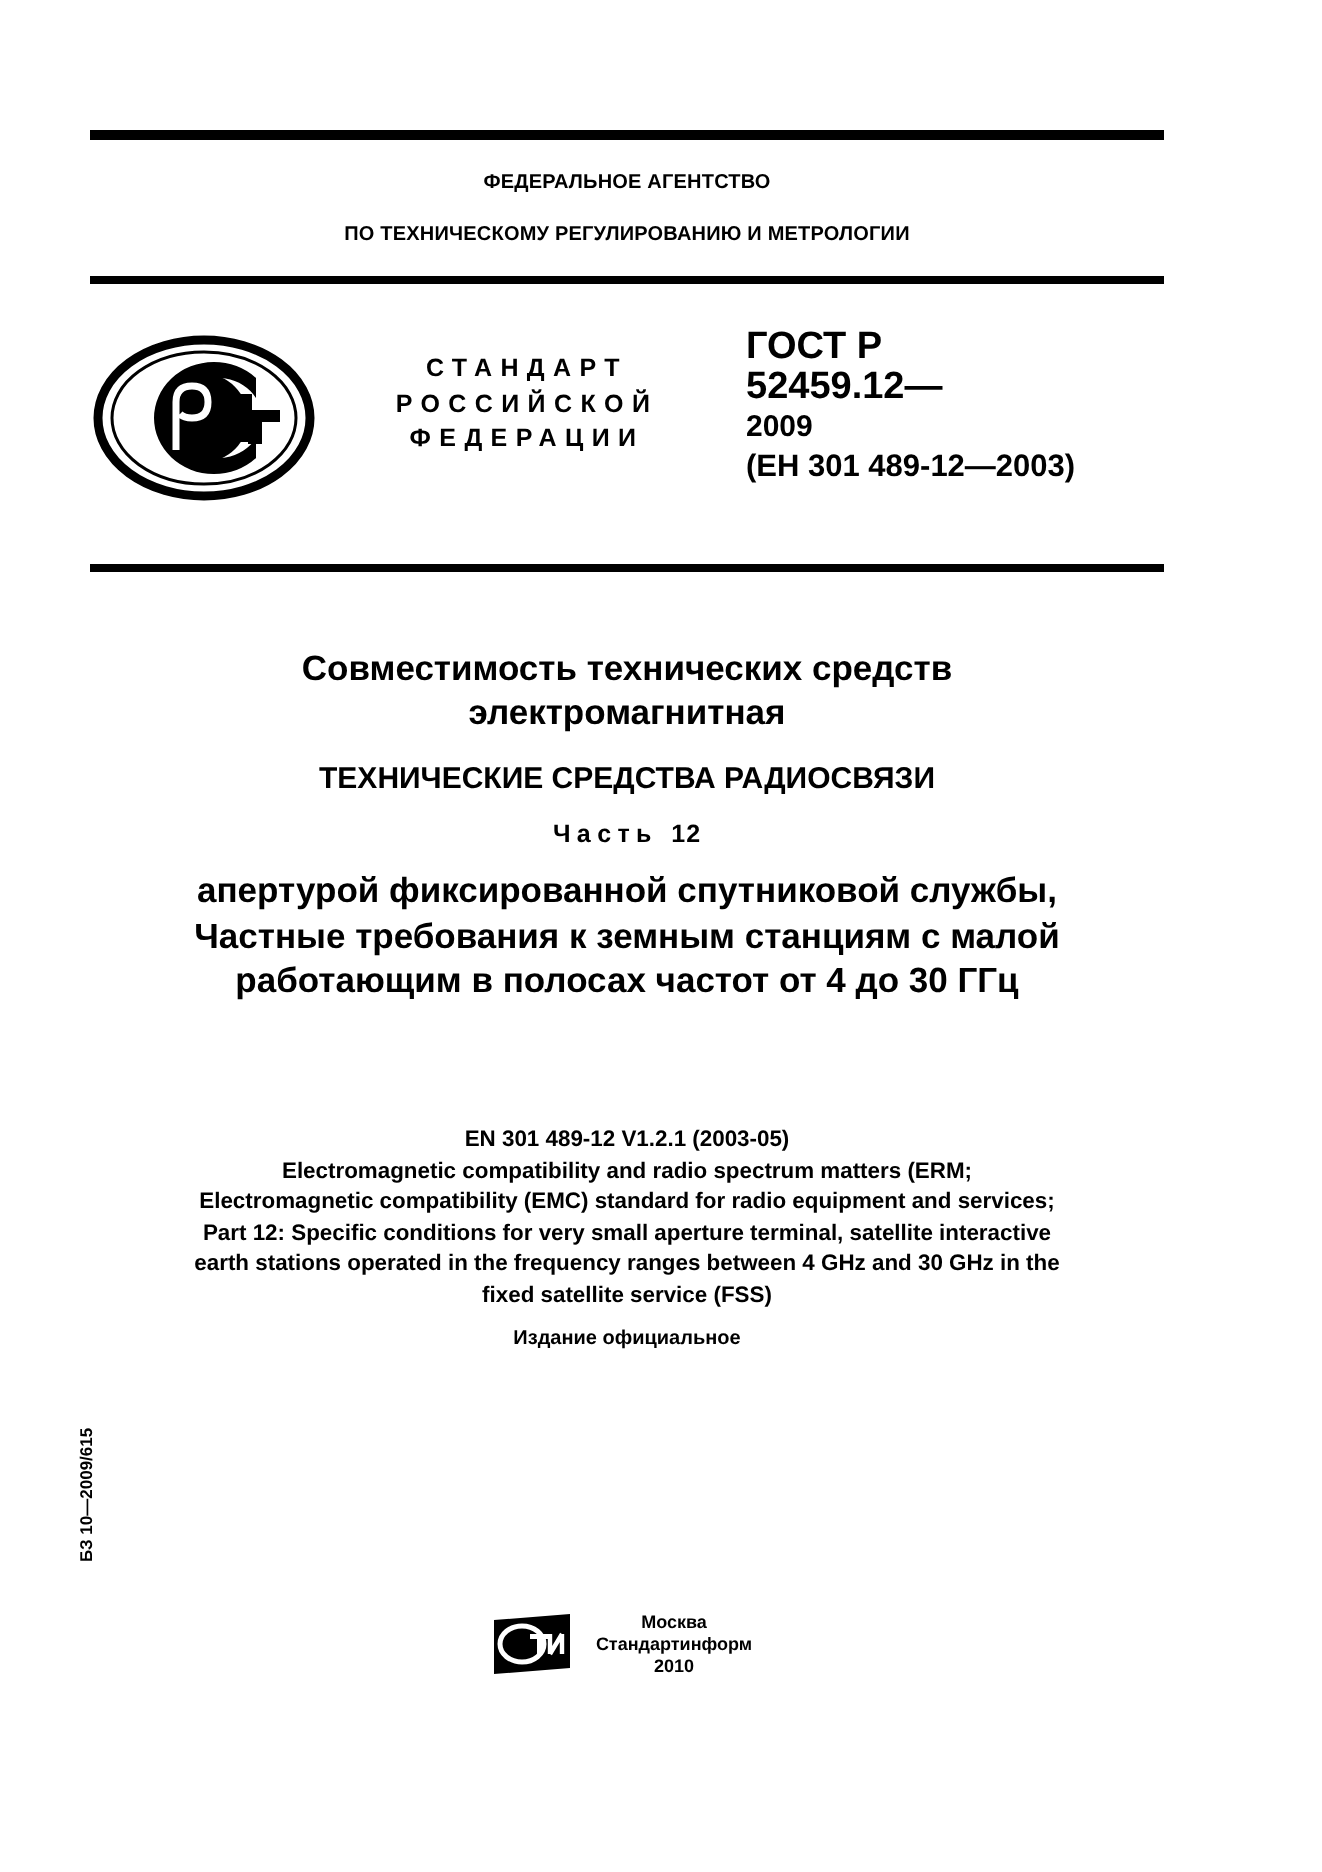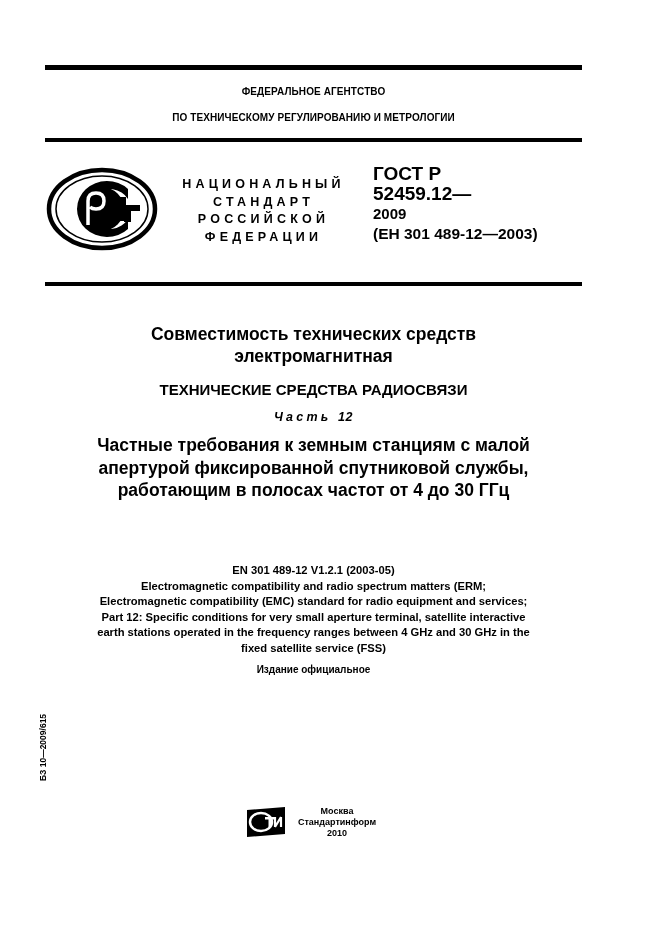--- a/index.html
+++ b/index.html
@@ -12,21 +12,21 @@
   .national { position:absolute; left:172px; top:176px; width:183px; text-align:center;
               font-weight:bold; font-size:12.5px; letter-spacing:4.2px; line-height:17.5px; }
   .gost { position:absolute; left:373px; top:164px; font-weight:bold; line-height:20px; }
   .gost .l1 { font-size:19px; }
   .gost .l2 { font-size:19px; }
   .gost .l3 { font-size:15px; }
   .gost .l4 { font-size:15.5px; }
   .center { position:absolute; left:30px; width:567px; text-align:center; font-weight:bold; }
   .title-sub { top:323px; font-size:17.5px; line-height:22px; }
   .title-main { top:376px; font-size:15px; line-height:28px; }
-  .part { top:410px; font-size:12.5px; letter-spacing:3.2px;font-style:italic; }
+  .part { top:410px; font-size:12.5px; letter-spacing:3.2px; }
   .part .num { letter-spacing:0.5px; }
   .subtitle { top:434px; font-size:17.5px; line-height:22.5px; }
   .en { top:519px; font-size:11.2px; line-height:15.5px;margin-top:44px; }
   .edition { top:664px; font-size:10px; }
   .side { position:absolute; left:38px; top:781px; transform:rotate(-90deg);
           transform-origin:left top; font-weight:bold; font-size:8.5px; white-space:nowrap; }
   .pub-logo { position:absolute; left:245px; top:806px; width:44px; height:32px; }
   .publisher { position:absolute; left:296px; top:806px; width:82px; text-align:center;
                font-weight:bold; font-size:9px; line-height:11px; }
 </style>
@@ -46,21 +46,20 @@
   <circle cx="56" cy="42" r="22" fill="#000"></circle>
 
   <path d="M42 58 L42 34 Q42 26 50 26 Q58 26 58 34 Q58 42 50 42 Q46 42 44 40" fill="none" stroke="#fff" stroke-width="3.5"></path>
 
   <rect x="68" y="38" width="26" height="6" fill="#000"></rect>
   <rect x="78" y="38" width="7" height="17" fill="#000"></rect>
   <rect x="62" y="30" width="18" height="24" fill="#000"></rect>
 </svg>
 
 <div class="national">
-  <div>НАЦИОНАЛЬНЫЙ</div>
   <div>СТАНДАРТ</div>
   <div>РОССИЙСКОЙ</div>
   <div>ФЕДЕРАЦИИ</div>
 </div>
 
 <div class="gost">
   <div class="l1">ГОСТ Р</div>
   <div class="l2">52459.12—</div>
   <div class="l3">2009</div>
   <div class="l4">(ЕН 301 489-12—2003)</div>
@@ -74,22 +73,22 @@
 </div>
 
 <div class="center title-main">ТЕХНИЧЕСКИЕ СРЕДСТВА РАДИОСВЯЗИ</div>
 
 <div class="center part">
   <span>Часть</span>
   <span class="num">12</span>
 </div>
 
 <div class="center subtitle">
+  <div>апертурой фиксированной спутниковой службы,</div>
   <div>Частные требования к земным станциям с малой</div>
-  <div>апертурой фиксированной спутниковой службы,</div>
   <div>работающим в полосах частот от 4 до 30 ГГц</div>
 </div>
 
 <div class="center en">
   <div>EN 301 489-12 V1.2.1 (2003-05)</div>
   <div>Electromagnetic compatibility and radio spectrum matters (ERM;</div>
   <div>Electromagnetic compatibility (EMC) standard for radio equipment and services;</div>
   <div>Part 12:  Specific conditions for very small aperture terminal, satellite interactive</div>
   <div>earth stations operated in the frequency ranges between 4 GHz and 30 GHz in the</div>
   <div>fixed satellite service (FSS)</div>

